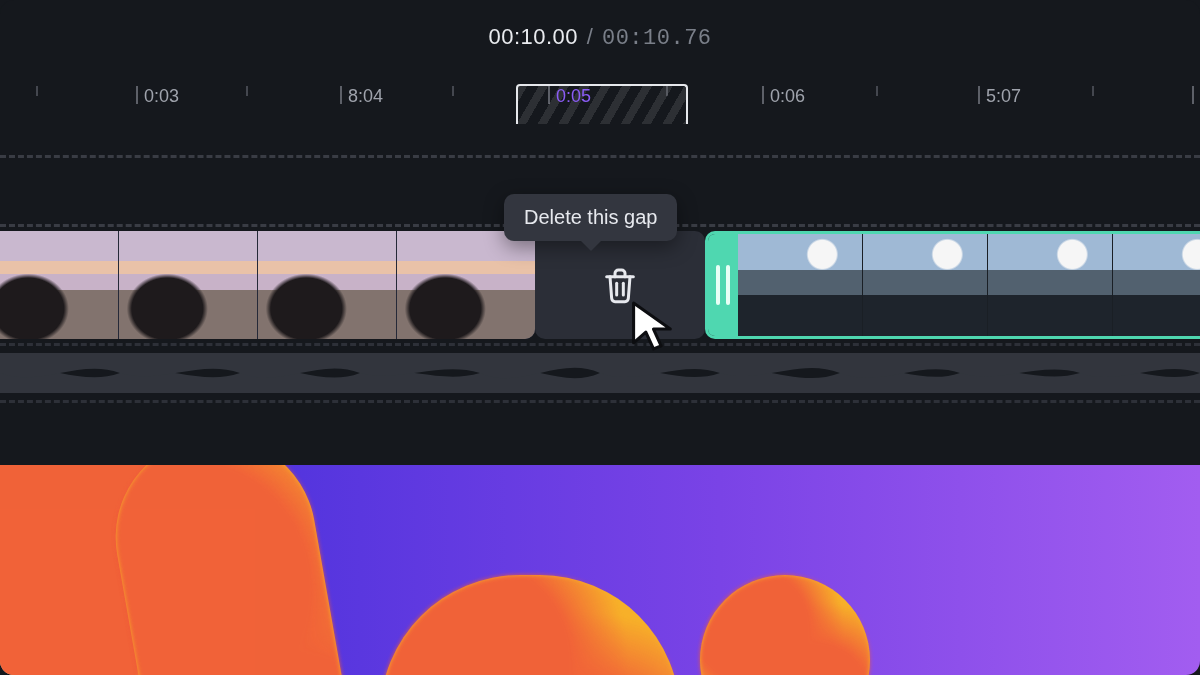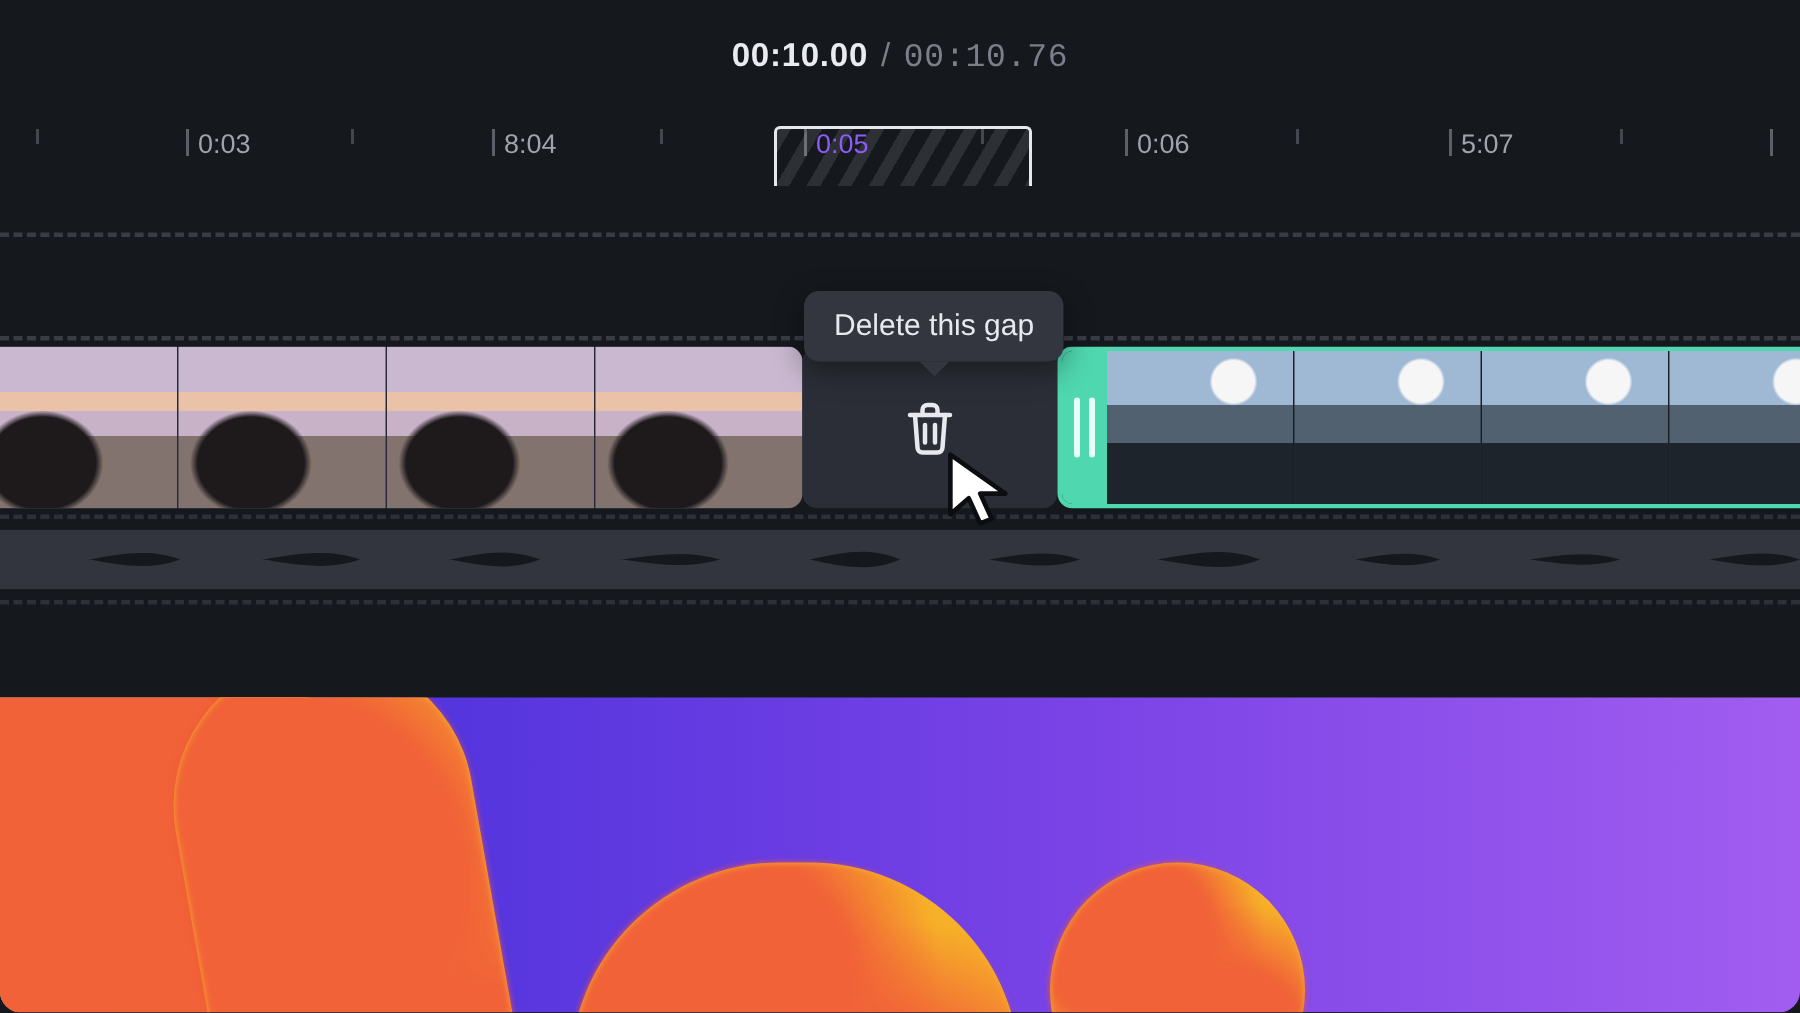--- a/index.html
+++ b/index.html
@@ -1,26 +1,26 @@
 <!DOCTYPE html>
 <html><head>
 <meta charset="utf-8">
 <style>
   * { box-sizing: border-box; margin: 0; padding: 0; }
   html, body { width: 1200px; height: 675px; overflow: hidden; font-family: -apple-system, BlinkMacSystemFont, "Segoe UI", sans-serif; background: #15181d; }
   .stage { position: relative; width: 1200px; height: 675px; background: #15181d; border-radius: 14px; overflow: hidden; }
 
   
   .timecode { position: absolute; left: 0; right: 0; top: 24px; text-align: center; font-size: 22px; letter-spacing: 0.5px; }
-  .timecode .current { color: #e9ebef; font-weight: 700; text-align: center; }
+  .timecode .current { color: #e9ebef; font-weight: 400; text-align: center; }
   .timecode .sep     { color: #7a7f89; padding: 0 2px; }
   .timecode .total   { color: #7a7f89; font-family: Liberation Mono, monospace; }
 
   
-  .ruler { position: absolute; top: 80px; left: 4px; right: 0; height: 50px; overflow: hidden; }
+  .ruler { position: absolute; top: 80px; left: 16px; right: 0; height: 50px; overflow: hidden; }
   .tick  { position: absolute; top: 6px; height: 18px; border-left: 2px solid #5d6068; }
   .tick.minor { height: 10px; border-left: 2px solid #44474f; top: 6px; }
   .tick-label { position: absolute; top: 6px; font-size: 18px; color: #9fa3ac; }
 
   .selection { position: absolute; top: 84px; height: 40px; border: 2px solid #e6e8ec; border-bottom: none; border-radius: 4px 4px 0 0; overflow: hidden; }
   .selection::before { content: ""; position: absolute; inset: 0; background: repeating-linear-gradient(120deg, rgba(255,255,255,0.10) 0 8px, rgba(255,255,255,0) 8px 18px); }
 
   
   .track-area { position: absolute; top: 155px; left: 0; right: 0; }
   .dashline { height: 0; border-top: 3px dashed #393c44; margin: 0; }
@@ -56,21 +56,21 @@
   .audio-lane { position: relative; height: 60px; margin-top: 4px; }
   .audio-lane .dashline { position: absolute; left: 0; right: 0; }
   .audio-lane .dl-top { top: 0; }
   .audio-lane .dl-bot { bottom: 0; }
   .wave { position: absolute; left: 0; right: 0; top: 10px; bottom: 10px; overflow: hidden; opacity: 0.55; }
   .wave-svg path { fill: #4a4e58; }
 
   .dark-band { position: absolute; left: 0; right: 0; top: 440px; height: 48px; background: #15181d; }
 
   
-  .tooltip { position: absolute; left: 536px; top: 194px; background: #33363f; color: #e7e9ee; padding: 12px 20px; border-radius: 10px; font-size: 20px; white-space: nowrap; box-shadow: 0 6px 20px rgba(0,0,0,0.4); }
+  .tooltip { position: absolute; left: 504px; top: 194px; background: #33363f; color: #e7e9ee; padding: 12px 20px; border-radius: 10px; font-size: 20px; white-space: nowrap; box-shadow: 0 6px 20px rgba(0,0,0,0.4); }
   .tooltip::after { content: ""; position: absolute; left: 50%; bottom: -10px; margin-left: -10px; border: 10px solid transparent; border-top-color: #33363f; border-bottom: none; }
 
   .trash-icon { color: #e7e9ee; }
   .trash-icon svg { width: 40px; height: 40px; display: block; }
 
   .cursor { position: absolute; left: 630px; top: 300px; pointer-events: none; }
   .cursor svg { width: 50px; height: 52px; display: block; }
 
   
   .deco { position: absolute; left: 0; right: 0; bottom: 0; height: 210px; background: linear-gradient(90deg, #3a2bd8 0%, #7a43e6 60%, #a25df0 100%); overflow: hidden; }

